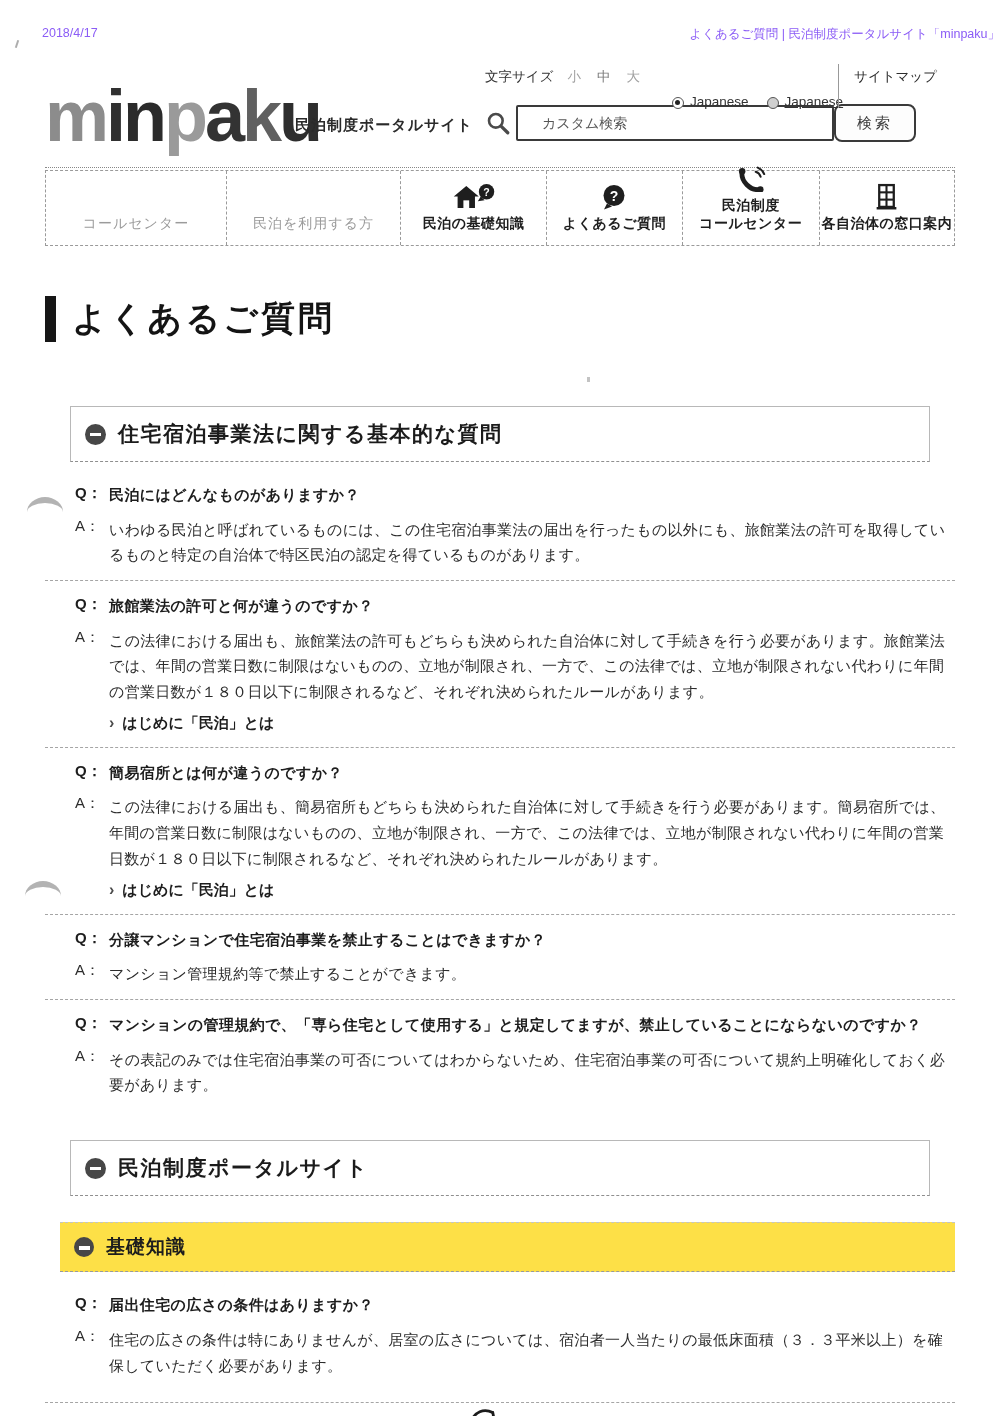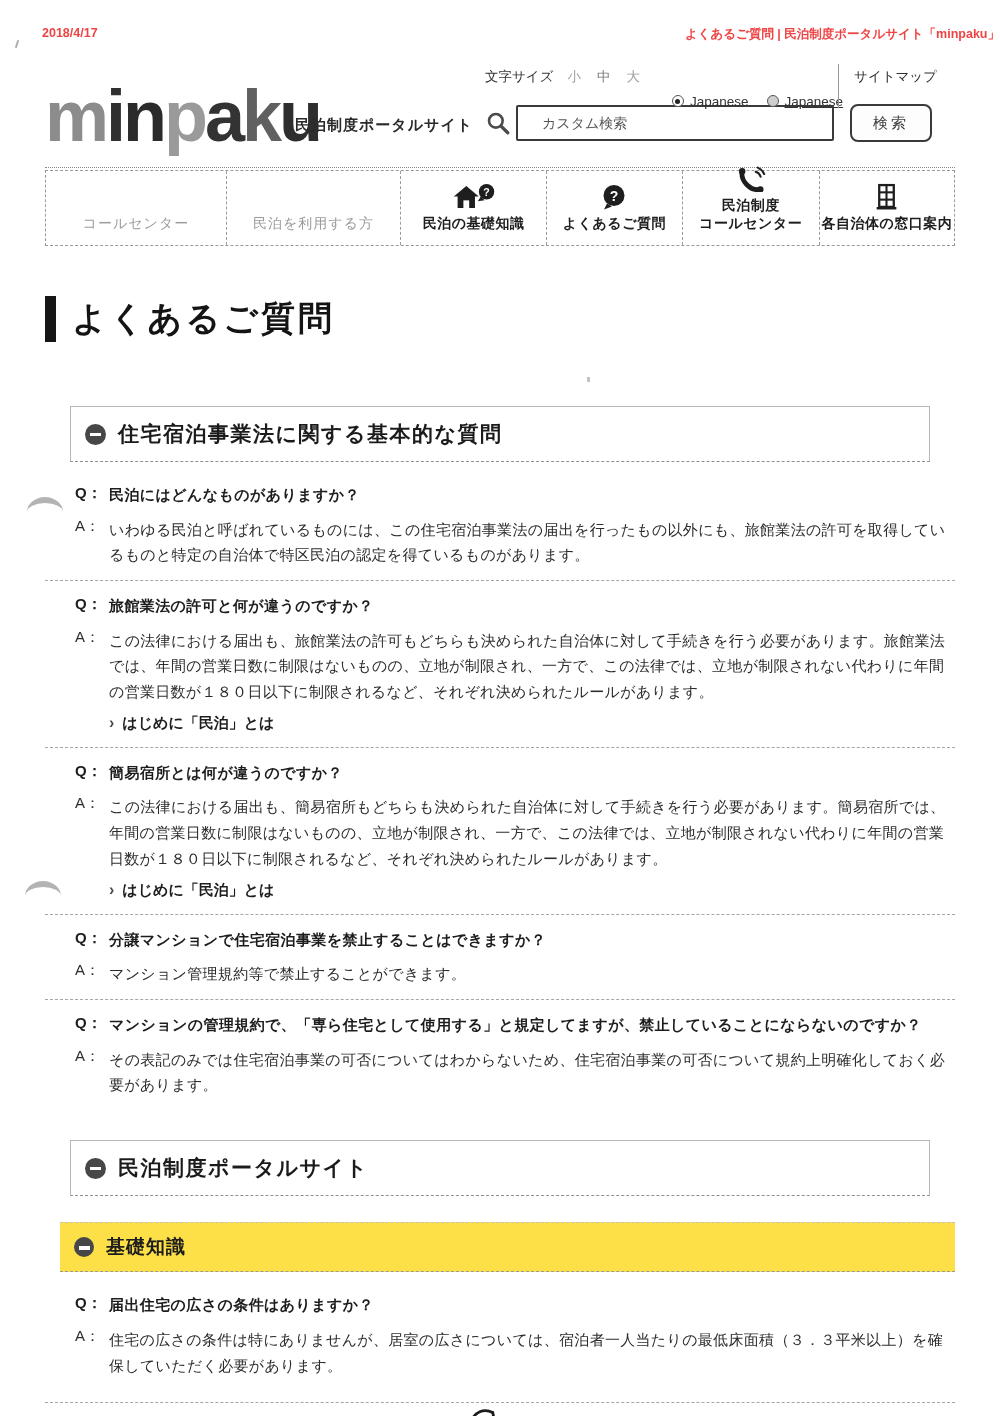--- a/index.html
+++ b/index.html
@@ -2,47 +2,47 @@
 <html lang="ja"><head>
 <meta charset="utf-8">
 <style>
   html,body{margin:0;padding:0;background:#e8e8e8;}
   *{box-sizing:border-box;}
   .page{
     position:relative;width:1000px;height:1416px;margin:0 auto;background:#ffffff;
     font-family:"Liberation Sans","DejaVu Sans",sans-serif;color:#222;overflow:hidden;
   }
   
-  .print-header{position:relative;padding-top:26px;height:44px;font-size:12.5px;color:#ef4444;font-weight:bold;}
+  .print-header{position:relative;padding-top:26px;height:44px;font-size:12.5px;color:#8b5cf6;}
   .print-date{position:absolute;left:42px;top:26px;}
   .print-title{position:absolute;left:0;right:0;top:26px;text-align:right;}
   
   .site-header{position:relative;margin:20px 45px 0;height:104px;border-bottom:1px dotted #888;}
   .logo{position:absolute;left:0;top:16px;font-size:72px;font-weight:bold;letter-spacing:-3px;line-height:1;}
   .logo-letter{display:inline-block;}
   .tagline{position:absolute;left:250px;top:52px;font-size:15px;font-weight:bold;color:#2a2a2a;letter-spacing:1px;}
   .controls{position:absolute;right:18px;top:2px;width:452px;}
   .controls-row1{position:relative;display:flex;align-items:center;font-size:13.5px;color:#333;height:22px;}
   .fs-label{margin-right:14px;}
   .fs-opt{color:#a0a0a0;margin-right:16px;cursor:pointer;}
   .fs-opt.mid{color:#7a7a7a;}
-  .radio-group{display:flex;align-items:center;margin-left:16px;gap:6px;margin-top:48px;}
+  .radio-group{display:flex;align-items:flex-end;margin-left:16px;gap:6px;margin-top:48px;}
   .radio{display:inline-block;width:12px;height:12px;border:1.5px solid #555;border-radius:50%;position:relative;background:#fff;}
   .radio.checked::after{content:"";position:absolute;left:2.5px;top:2.5px;width:5px;height:5px;border-radius:50%;background:#222;}
   .radio.unchecked{background:#cfcfcf;}
   .lang-label{margin-right:12px;}
   .lang-label.link{text-decoration:underline;cursor:pointer;}
   .vdiv{position:absolute;right:98px;top:-2px;height:44px;border-left:1px solid #999;}
   .sitemap{position:absolute;right:0;top:2px;font-size:13.5px;color:#2d2d2d;cursor:pointer;}
   .controls-row2{display:flex;align-items:center;margin-top:16px;}
   .mag-icon{flex:0 0 auto;margin-right:5px;}
   .search-input{width:318px;height:36px;border:2px solid #3a3a3a;border-radius:2px;padding:0 8px 0 24px;
     font-size:14px;color:#333;background:#fff;font-family:inherit;}
   .search-input::placeholder{color:#555;opacity:1;}
-  .search-btn{margin-left:16px;width:82px;height:38px;border:2px solid #3a3a3a;border-radius:8px;background:#fdfdfd;
+  .search-btn{width:82px;height:38px;border:2px solid #3a3a3a;border-radius:8px;background:#fdfdfd;
     font-size:15px;letter-spacing:3px;color:#3c3c3c;font-family:inherit;cursor:pointer;}
   
   .nav{display:flex;margin:2px 45px 0;height:76px;border:1px dashed #9a9a9a;background:#fff;}
   .nav-cell{position:relative;display:flex;flex-direction:column;align-items:center;justify-content:flex-end;
     padding-bottom:13px;gap:5px;cursor:pointer;}
   .nav-cell + .nav-cell{border-left:1px dashed #9a9a9a;}
   .nav-cell .nav-label{font-size:14px;font-weight:bold;color:#1e1e1e;text-align:center;line-height:1.25;
     white-space:pre-line;letter-spacing:0.5px;}
   .nav-cell.muted .nav-label{font-weight:normal;color:#9b9b9b;letter-spacing:1px;}
   .c1{flex:0 0 19.8%;} .c2{flex:0 0 19.2%;} .c3{flex:0 0 16.1%;} .c4{flex:0 0 14.9%;} .c5{flex:0 0 14.9%;} .c6{flex:1;}

